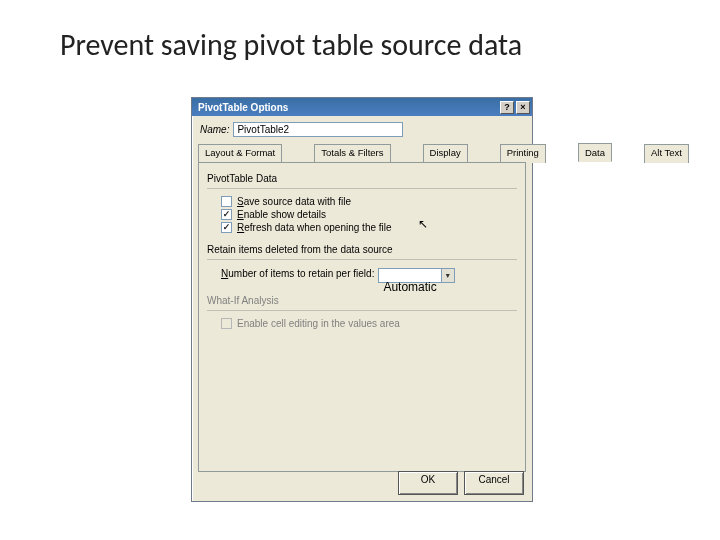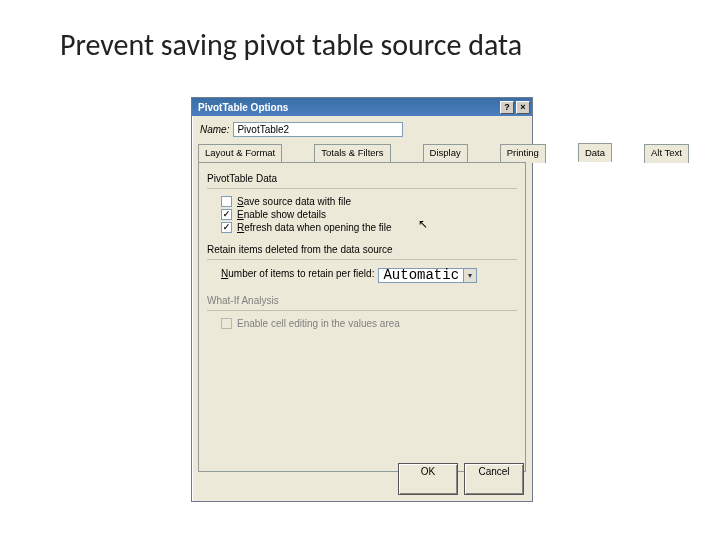--- a/index.html
+++ b/index.html
@@ -138,41 +138,41 @@
     padding:2px 0 2px 14px;
     font-size:10px;
   }
   .combo {
     display:inline-flex;
     border:1px solid #7f9db9;
     background:#fff;
     height:15px;
     align-items:stretch;
   }
-  .combo-text { padding:0 4px; font-size:14px; line-height:13px; min-width:50px;font-family:Liberation Mono, monospace;}
+  .combo-text { padding:12px 4px; font-size:12px; line-height:13px; min-width:50px;}
   .combo-arrow {
     width:13px;
     background:#e3e1d4;
     border-left:1px solid #7f9db9;
     display:flex;align-items:center;justify-content:center;
   }
   .combo-arrow::after{
     content:"▾";
     font-size:8px;color:#333;
   }
   .btn-row {
     position:absolute;
     right:8px;
     bottom:6px;
     display:flex;
     gap:6px;
   }
   .btn {
     min-width:60px;
-    height:32px;
+    height:24px;
     background:#ece9d8;
     border:1px solid #555;
     box-shadow: 1px 1px 0 #fff inset, -1px -1px 0 #868686 inset;
     font-size:10px;
     text-align:center;
     line-height:16px;
     padding:0 8px;
   }
   .cursor {
     position:absolute;

